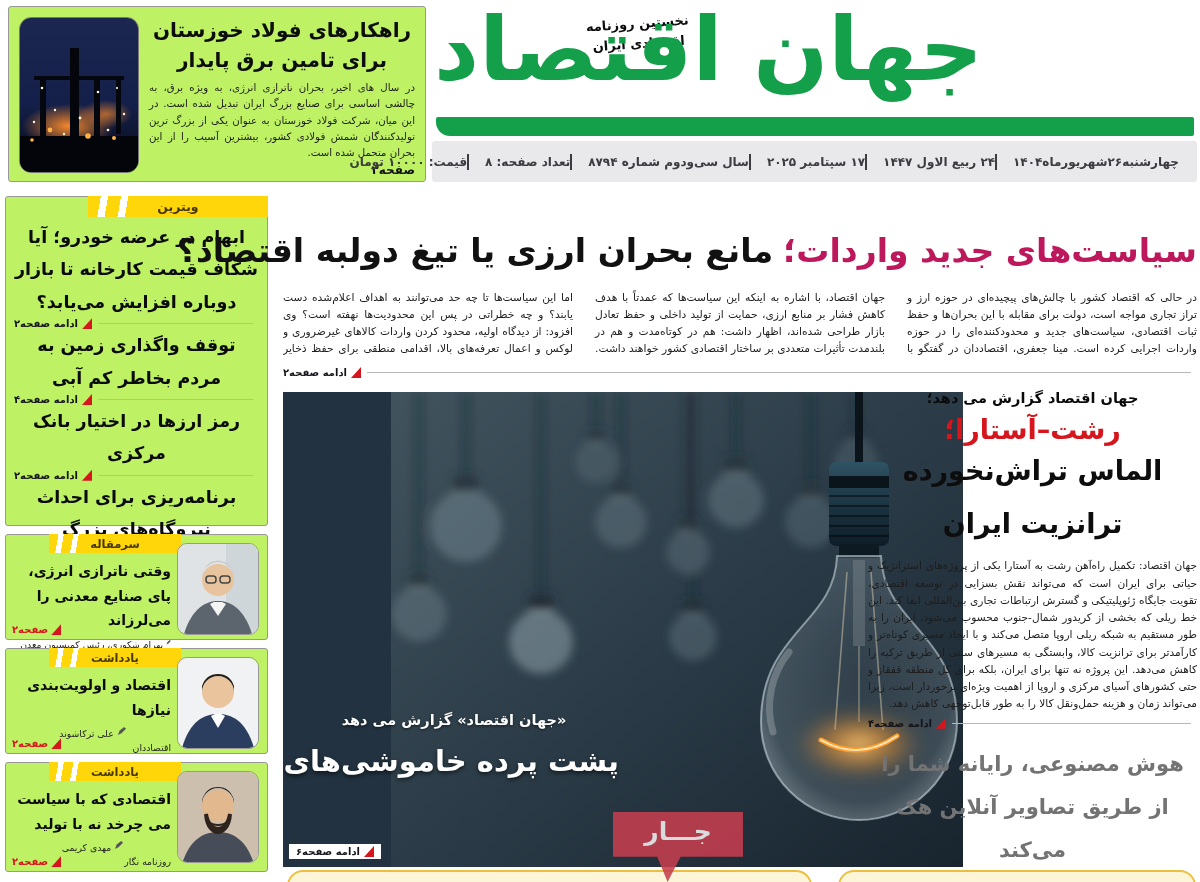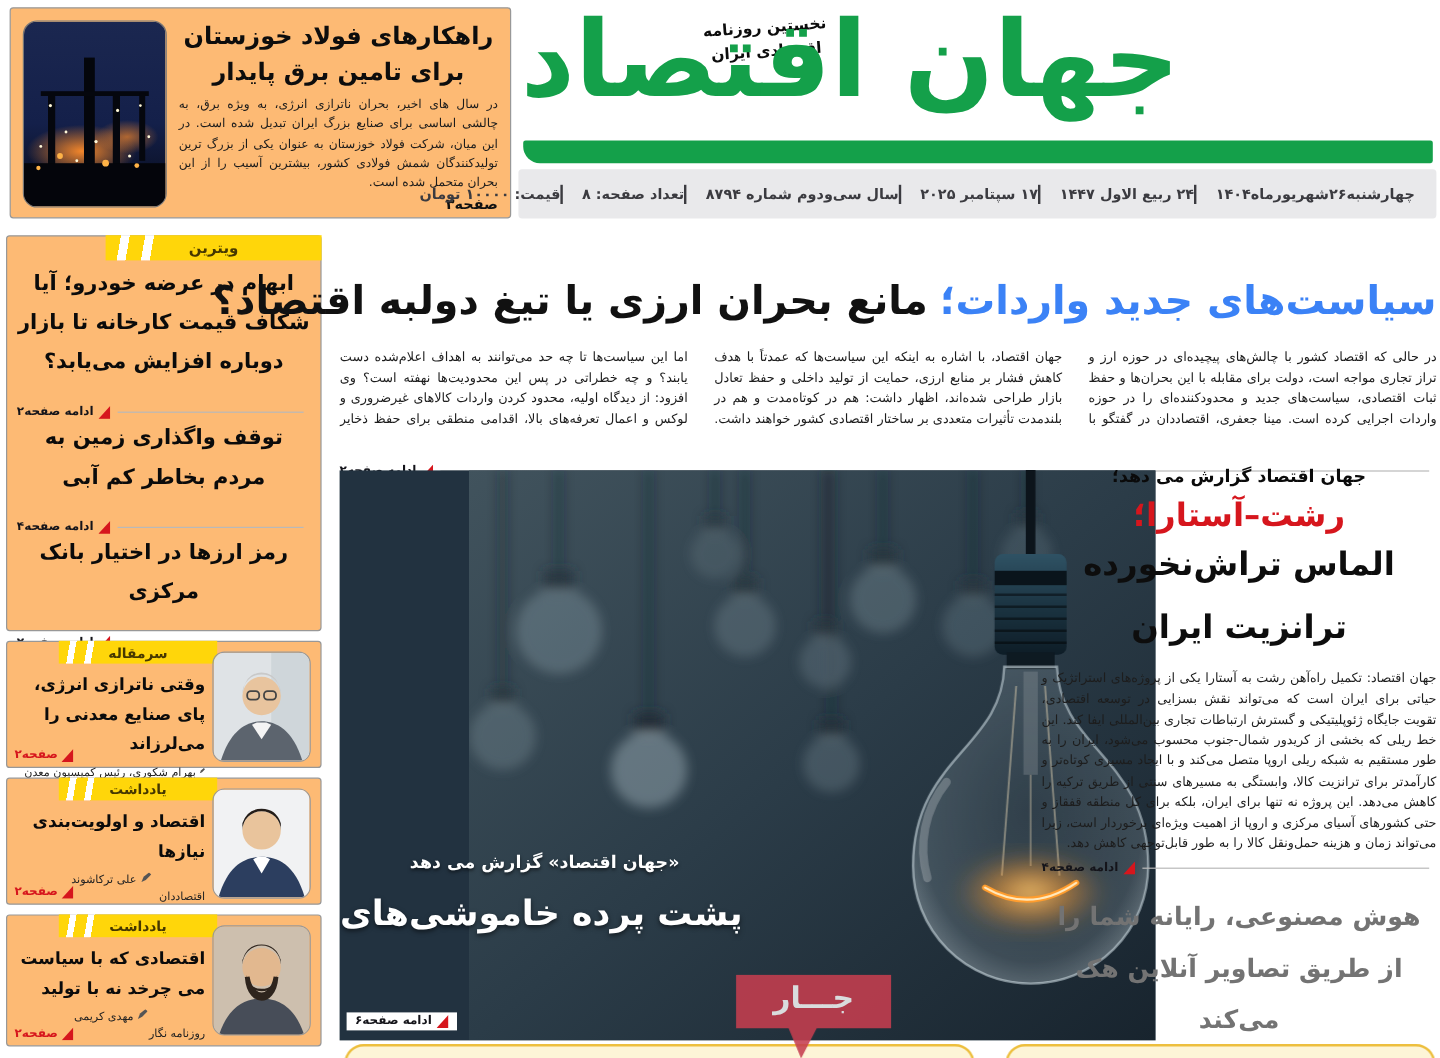--- a/index.html
+++ b/index.html
@@ -18,28 +18,28 @@
   .tagline{left:582px;top:14px;width:112px;text-align:center;font-weight:bold;font-size:13px;line-height:1.55;transform:rotate(-4deg);color:#0c0c0c;}
   .logo-bar{left:436px;top:117px;width:758px;height:19px;background:#14a04a;border-radius:2px 2px 2px 14px;}
   .logo-text{right:6px;top:-14px;width:760px;text-align:left;font-size:88px;font-weight:bold;color:#14a04a;line-height:1.45;letter-spacing:-2px;white-space:nowrap;}
 
   .date-bar{left:432px;top:141px;width:765px;height:41px;background:#e9e9eb;border-radius:3px;
             display:flex;align-items:center;justify-content:space-between;padding:0 18px;box-sizing:border-box;}
   .date-item{font-size:12px;font-weight:bold;color:#3b3b40;line-height:16px;padding-left:16px;border-left:2.5px solid #3b3b40;white-space:nowrap;}
   .date-item:last-child{border-left:none;padding-left:0;}
 
   
-  .box{border:1.5px solid #989898;border-radius:3px;background:#fdba74;box-sizing:border-box;}
+  .box{border:1.5px solid #989898;border-radius:3px;background:#bef264;box-sizing:border-box;}
   .tab{position:absolute;top:-1px;height:21px;display:flex;align-items:center;justify-content:center;
        font-size:12.5px;font-weight:bold;color:#463800;
        background:linear-gradient(100deg,#ffd60a 0 7%,#ffffff 7% 11%,#ffd60a 11% 18%,#ffffff 18% 22%,#ffd60a 22% 100%);}
 
   
   .flag{display:inline-block;width:10px;height:11px;background:#d6161d;clip-path:polygon(0 100%,100% 0,100% 100%);flex:0 0 auto;}
-  .cont-row{display:flex;align-items:center;direction:rtl;margin-top:20px;}
+  .cont-row{display:flex;align-items:center;direction:rtl;}
   .cont-line{flex:1;border-top:1px solid #b9b9b9;margin:0 6px;}
   .cont-txt{font-size:10px;font-weight:bold;color:#14141a;margin-right:4px;white-space:nowrap;}
   .page-ref{display:flex;align-items:center;gap:3px;font-size:10px;font-weight:bold;color:#d6161d;}
 
   
   .vitrine{left:5px;top:196px;width:263px;height:330px;}
   .vitrine .tab{right:-1px;width:180px;}
   .vit-inner{position:absolute;top:24px;left:8px;right:8px;}
   .vit-title{font-weight:bold;font-size:17.5px;line-height:1.85;text-align:center;color:#0b0b0b;}
 
@@ -49,21 +49,21 @@
   .op-photo{position:absolute;right:8px;top:8px;width:80px;height:90px;border-radius:10px;overflow:hidden;border:1px solid #999;}
   .op-text{position:absolute;left:8px;right:96px;top:24px;}
   .op-title{font-weight:bold;font-size:14px;line-height:1.75;color:#0b0b0b;}
   .op-author{font-size:9.3px;color:#222;margin-top:5px;display:flex;justify-content:center;align-items:flex-start;gap:3px;line-height:1.5;}
   .op-role{font-size:9.3px;color:#222;margin-top:1px;}
   .op-page{position:absolute;left:6px;bottom:4px;}
 
   
   .lead-kicker{left:283px;top:197px;width:914px;text-align:center;font-weight:bold;font-size:16px;color:#0a0a0a;}
   .headline{left:283px;top:221px;width:914px;text-align:center;font-weight:bold;font-size:33px;line-height:1.8;white-space:nowrap;}
-  .hl-red{color:#3b82f6;margin-left:10px;}
+  .hl-red{color:#be185d;margin-left:10px;}
   .hl-black{color:#111;}
   .lead-body{left:283px;top:289px;width:914px;height:72px;overflow:hidden;
              column-count:3;column-gap:22px;font-size:10.7px;line-height:1.6;text-align:justify;color:#1d1d1d;}
   .lead-cont{left:283px;top:367px;width:914px;}
 
   
   .photo-story{left:283px;top:392px;width:680px;height:475px;background:#223240;overflow:hidden;}
   .ps-overlay{position:absolute;left:6px;top:320px;width:330px;text-align:center;color:#fff;}
   .ps-kicker{font-size:14.5px;font-weight:bold;text-shadow:0 1px 3px rgba(0,0,0,.6);}
   .ps-title{font-size:29px;font-weight:bold;margin-top:16px;text-shadow:0 2px 4px rgba(0,0,0,.6);white-space:nowrap;}

